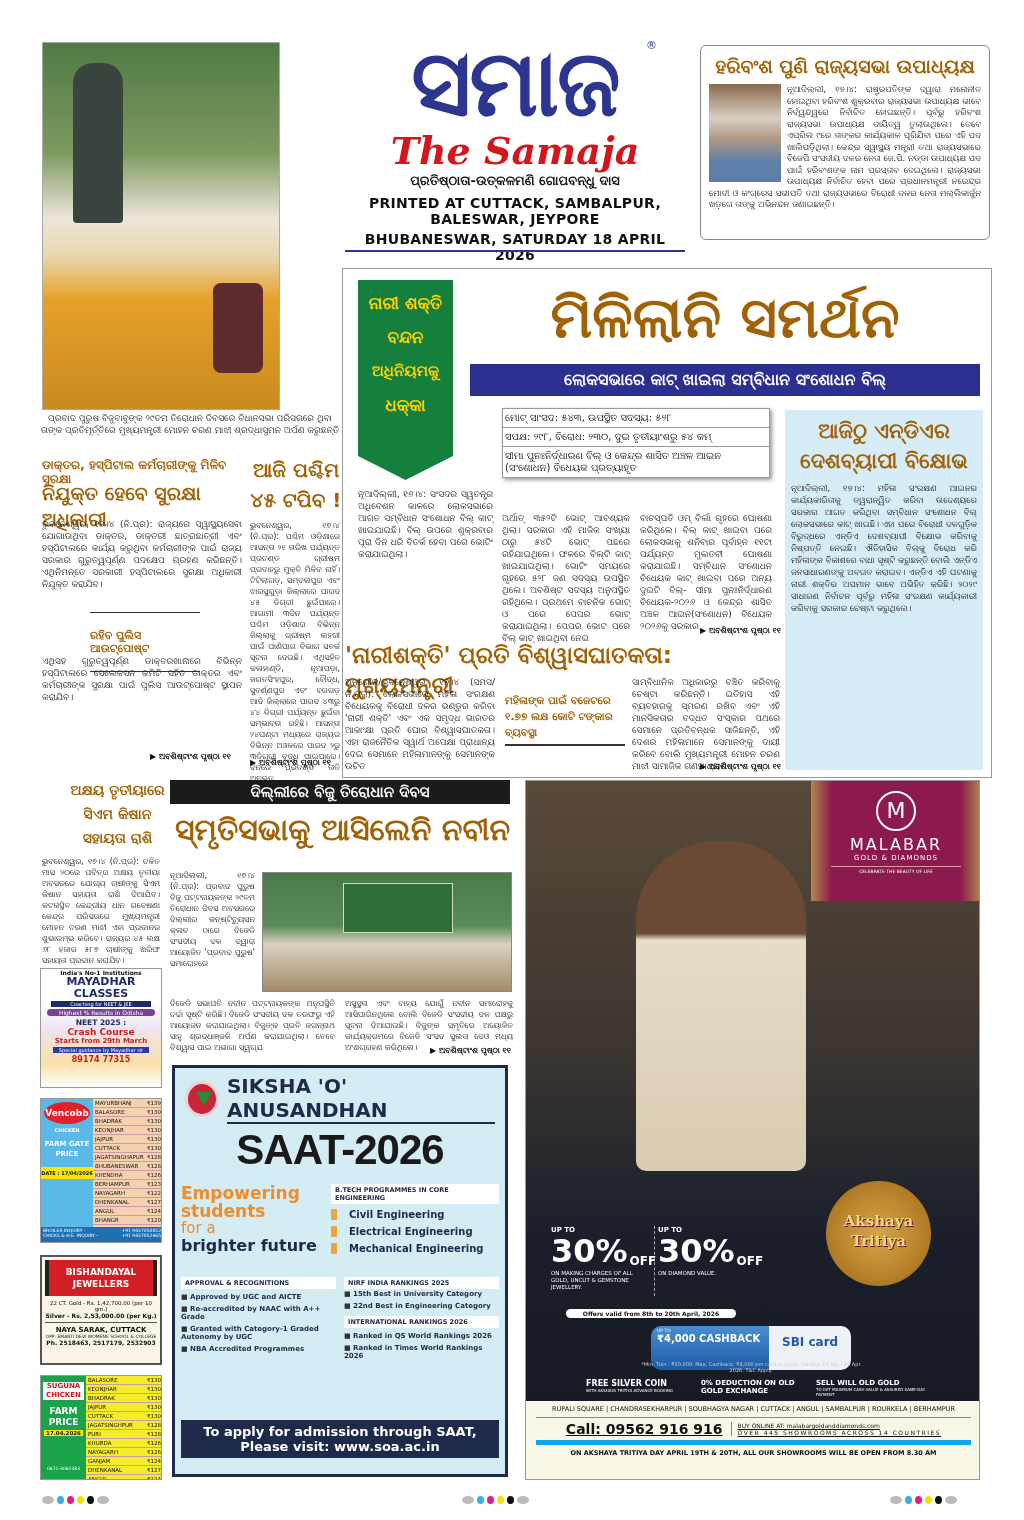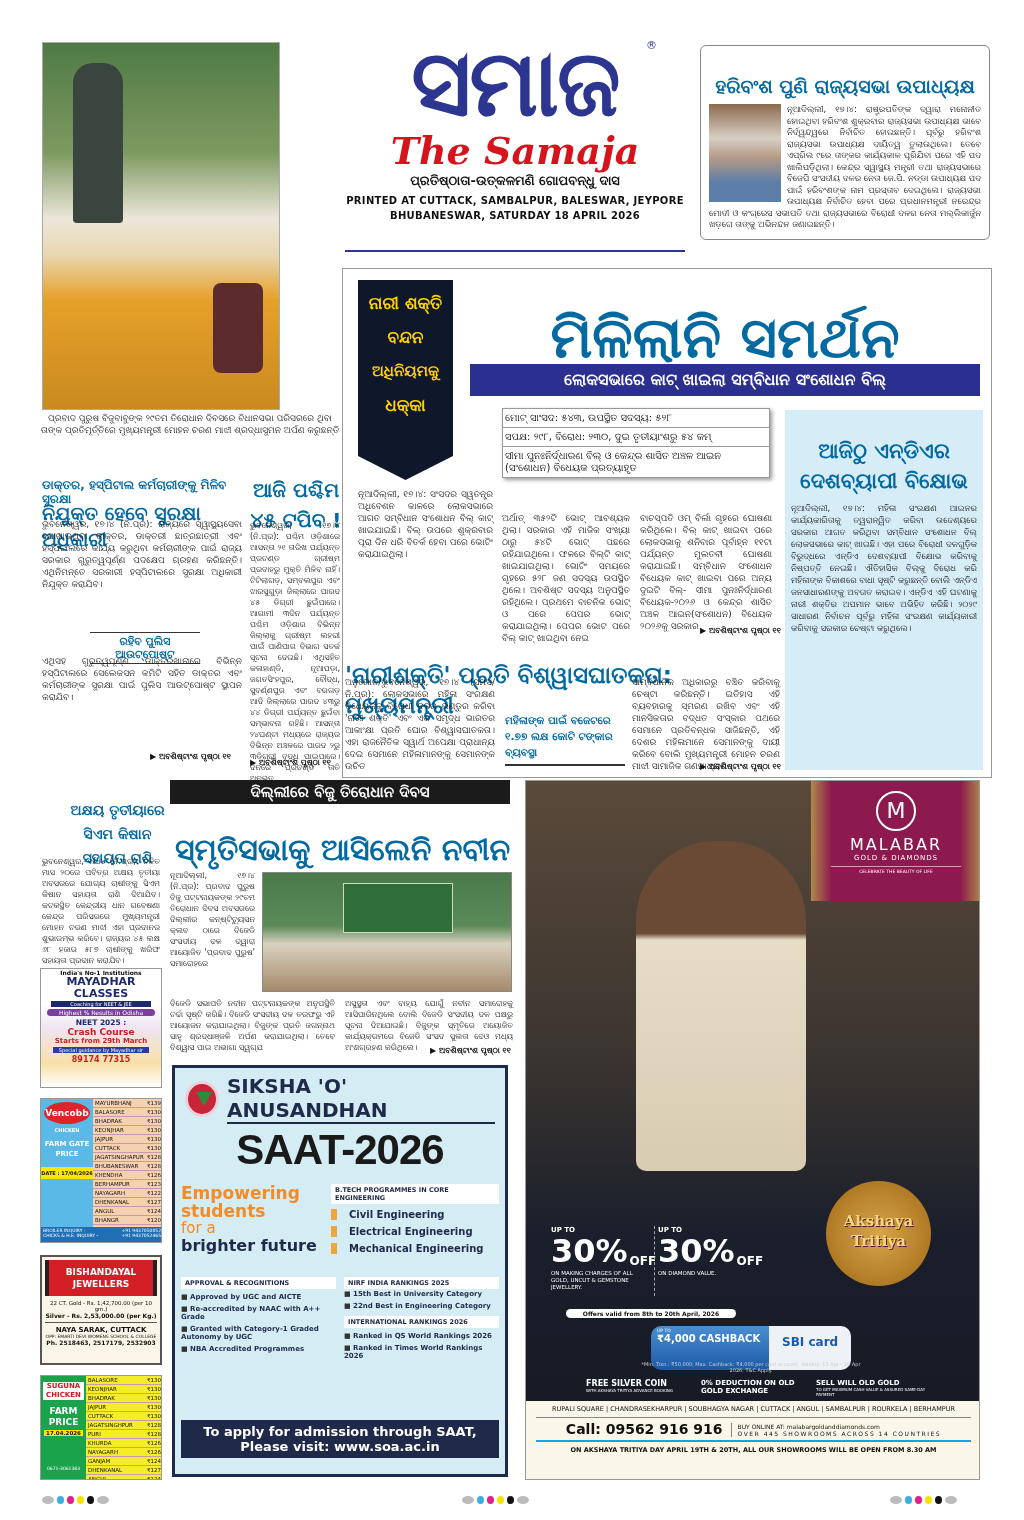--- a/index.html
+++ b/index.html
@@ -1,31 +1,31 @@
 <!DOCTYPE html>
 <html><head>
 <meta charset="utf-8">
 <style>
   * { box-sizing: border-box; margin: 0; padding: 0; }
   body { width: 1024px; height: 1520px; background: #fff; font-family: "DejaVu Sans", sans-serif; color: #111; position: relative; overflow: hidden; }
   .abs { position: absolute; }
   .col-text { font-size: 9px; line-height: 12px; color: #222; text-align: justify; }
   .photo { background: linear-gradient(180deg,#6d8f5a 0%,#9db384 35%,#e8e3d6 60%,#caa050 75%,#d9a030 100%); border: 1px solid #aaa; }
   .caption { font-size: 9px; line-height: 12px; text-align: center; color: #222; }
-  .hl { font-weight: bold; color: #0369a1; margin-top: 20px; }
+  .hl { font-weight: bold; color: #a16207; }
   .rule { background: #333; }
   .contd { font-size: 8px; color: #111; font-weight: bold; }
   
   .mast-logo { font-family: "DejaVu Serif", serif; font-size: 92px; font-weight: bold; color: #2c3590; letter-spacing: -2px; text-align:center; line-height: 96px; }
   .mast-eng { font-family: "DejaVu Serif", serif; font-style: italic; font-size: 38px; color: #d4151b; text-align:center; font-weight: bold; line-height: 40px; }
   .mast-sub { font-size: 13px; font-weight: bold; text-align:center; }
-  .mast-small { font-size: 10px; font-weight: bold; text-align:center; letter-spacing: 0.3px; }
+  .mast-small { font-size: 14px; font-weight: bold; text-align:center; letter-spacing: 0.3px; }
   
   .boxed { border: 1px solid #888; border-radius: 6px; }
-  .redbanner { background: #0f172a; color: #ffd200; font-weight: bold; text-align: center; }
+  .redbanner { background: #15803d; color: #ffd200; font-weight: bold; text-align: center; }
   .bluebar { background: #2b2f8f; color: #fff; font-weight: bold; text-align: center; }
   .blackbar { background: #1b1b1b; color: #fff; font-weight: bold; text-align: center; }
   .lightblue { background: #d6ecf7; }
   .stats-row { border-bottom: 1px solid #999; font-size: 10px; text-align: left; padding: 3px 2px; }
   
   .ad { border: 1px solid #999; overflow: hidden; }
   .price-row { display:flex; justify-content: space-between; font-size: 5.5px; line-height: 8px; padding: 0 2px; border-bottom: 1px solid #c9a; }
   .bullet::before { content: "■ "; color: #333; }
   .malabar { background: #1a1f2b; color: #fff; }
   .reg-dots { display:flex; gap:3px; align-items:center; }
@@ -88,21 +88,21 @@
 <div class="abs col-text" style="left:345px;top:676px;width:150px;">ଅନୁଗୋଳ/ଭୁବନେଶ୍ୱର, ୧୭।୪ (ସମସ/ନି.ପ୍ର): ଲୋକସଭାରେ ମହିଳା ସଂରକ୍ଷଣ ବିଧେୟକକୁ ବିରୋଧୀ ଦଳର ଭଣ୍ଡୁର କରିବା 'ନାରୀ ଶକ୍ତି' ଏବଂ ଏକ ସମୃଦ୍ଧ ଭାରତର ଆକାଂକ୍ଷା ପ୍ରତି ଘୋର ବିଶ୍ୱାସଘାତକତା। ଏହା ରାଜନୈତିକ ସ୍ୱାର୍ଥ ଅପେକ୍ଷା ପ୍ରାଧାନ୍ୟ ଦେଇ ସେମାନେ ମହିଳାମାନଙ୍କୁ ସେମାନଙ୍କ ଉଚିତ</div>
 <div class="abs" style="left:505px;top:692px;width:120px;border-bottom:2px solid #333;padding-bottom:4px;">
   <div class="hl" style="font-size:10.5px;line-height:16px;text-align:left;">ମହିଳାଙ୍କ ପାଇଁ ବଜେଟରେ ୧.୭୭ ଲକ୍ଷ କୋଟି ଟଙ୍କାର ବ୍ୟବସ୍ଥା</div>
 </div>
 <div class="abs col-text" style="left:632px;top:676px;width:148px;">ସାମ୍ବିଧାନିକ ଅଧିକାରରୁ ବଞ୍ଚିତ କରିବାକୁ ଚେଷ୍ଟା କରିଛନ୍ତି। ଇତିହାସ ଏହି ବ୍ୟବହାରକୁ ସ୍ମରଣ ରଖିବ ଏବଂ ଏହି ମାନସିକତାର ବଦ୍ଧତ ସଂସ୍କାର ପଥରେ ସେମାନେ ପ୍ରତିବନ୍ଧକ ସାଜିଛନ୍ତି, ଏହି ଦେଶର ମହିଳାମାନେ ସେମାନଙ୍କୁ ଦାୟୀ କରିବେ ବୋଲି ମୁଖ୍ୟମନ୍ତ୍ରୀ ମୋହନ ଚରଣ ମାଝୀ ସାମାଜିକ ଗଣମାଧ୍ୟମ</div>
 <div class="abs contd" style="left:700px;top:762px;">▶ ଅବଶିଷ୍ଟାଂଶ ପୃଷ୍ଠା ୧୧</div>
 
 <div class="abs hl" style="left:42px;top:458px;width:200px;font-size:12px;">ଡାକ୍ତର, ହସ୍ପିଟାଲ କର୍ମଚାରୀଙ୍କୁ ମିଳିବ ସୁରକ୍ଷା</div>
 <div class="abs hl" style="left:42px;top:480px;width:200px;font-size:19px;line-height:26px;">ନିଯୁକ୍ତ ହେବେ ସୁରକ୍ଷା ଅଧିକାରୀ</div>
 <div class="abs col-text" style="left:42px;top:518px;width:200px;">ଭୁବନେଶ୍ୱର, ୧୭।୪ (ନି.ପ୍ର): ରାଜ୍ୟରେ ସ୍ୱାସ୍ଥ୍ୟସେବା ଯୋଗାଉଥିବା ଡାକ୍ତର, ଡାକ୍ତରୀ ଛାତ୍ରଛାତ୍ରୀ ଏବଂ ହସ୍ପିଟାଲରେ କାର୍ଯ୍ୟ କରୁଥିବା କର୍ମଚାରୀଙ୍କ ପାଇଁ ରାଜ୍ୟ ସରକାର ଗୁରୁତ୍ୱପୂର୍ଣ୍ଣ ପଦକ୍ଷେପ ଗ୍ରହଣ କରିଛନ୍ତି। ଏଥିନିମନ୍ତେ ସରକାରୀ ହସ୍ପିଟାଲରେ ସୁରକ୍ଷା ଅଧିକାରୀ ନିଯୁକ୍ତ କରାଯିବ।</div>
-<div class="abs hl" style="left:90px;top:612px;width:110px;font-size:11px;text-align:center;border-top:1px solid #333;border-bottom:1px solid #333;padding:2px 0;">ରହିବ ପୁଲିସ ଆଉଟ୍‌ପୋଷ୍ଟ</div>
+<div class="abs hl" style="left:90px;top:612px;width:110px;font-size:11px;border-top:1px solid #333;border-bottom:1px solid #333;padding:16px 0;">ରହିବ ପୁଲିସ ଆଉଟ୍‌ପୋଷ୍ଟ</div>
 <div class="abs col-text" style="left:42px;top:655px;width:200px;">ଏଥିସହ ଗୁରୁତ୍ୱପୂର୍ଣ୍ଣ ଡାକ୍ତରଖାନାରେ ବିଭିନ୍ନ ହସ୍ପିଟାଲରେ ସେଲେକସନ କମିଟି ସହିତ ଡାକ୍ତର ଏବଂ କର୍ମଚାରୀଙ୍କ ସୁରକ୍ଷା ପାଇଁ ପୁଲିସ ଆଉଟ୍‌ପୋଷ୍ଟ ସ୍ଥାପନ କରାଯିବ।</div>
 <div class="abs contd" style="left:150px;top:752px;">▶ ଅବଶିଷ୍ଟାଂଶ ପୃଷ୍ଠା ୧୧</div>
 
 <div class="abs hl" style="left:250px;top:455px;width:92px;font-size:20px;line-height:30px;text-align:center;">ଆଜି ପଶ୍ଚିମ ୪୫ ଟପିବ !</div>
 <div class="abs col-text" style="left:250px;top:520px;width:90px;font-size:8px;line-height:11px;">ଭୁବନେଶ୍ୱର, ୧୭।୪ (ନି.ପ୍ର): ପଶ୍ଚିମ ଓଡ଼ିଶାରେ ଆସନ୍ତା ୨୧ ତାରିଖ ପର୍ଯ୍ୟନ୍ତ ପ୍ରଚଣ୍ଡ ଗ୍ରୀଷ୍ମ ପ୍ରବାହରୁ ମୁକ୍ତି ମିଳିବ ନାହିଁ। ଟିଟିଲାଗଡ଼, ସମ୍ବଲପୁର ଏବଂ ଝାରସୁଗୁଡ଼ା ଜିଲ୍ଲାରେ ପାରଦ ୪୫ ଡିଗ୍ରୀ ଛୁଇଁପାରେ। ଆଗାମୀ ୩ଦିନ ପର୍ଯ୍ୟନ୍ତ ପଶ୍ଚିମ ଓଡ଼ିଶାର ବିଭିନ୍ନ ଜିଲ୍ଲାକୁ ଗ୍ରୀଷ୍ମ ଲହରୀ ପାଇଁ ପାଣିପାଗ ବିଭାଗ ସତର୍କ ସୂଚନା ଦେଇଛି। ଏଥିସହିତ କଳାହାଣ୍ଡି, ନୂଆପଡ଼ା, ଜଗତସିଂହପୁର, ବୌଦ୍ଧ, ସୁବର୍ଣ୍ଣପୁର ଏବଂ ବରଗଡ଼ ଆଦି ଜିଲ୍ଲାରେ ପାରଦ ୪୩ରୁ ୪୪ ଡିଗ୍ରୀ ପର୍ଯ୍ୟନ୍ତ ଛୁଇଁବା ସମ୍ଭାବନା ରହିଛି। ଆସନ୍ତା ୨୪ଘଣ୍ଟା ମଧ୍ୟରେ ରାଜ୍ୟର ବିଭିନ୍ନ ଅଞ୍ଚଳରେ ପାରଦ ୨ରୁ ୩ଡିଗ୍ରୀ ବୃଦ୍ଧି ପାଇପାରେ। ଦିନରେ ପ୍ରଚଣ୍ଡ ତାତି ଅନୁଭୂତ</div>
 <div class="abs contd" style="left:250px;top:758px;">▶ ଅବଶିଷ୍ଟାଂଶ ପୃଷ୍ଠା ୧୧</div>
 
 <div class="abs hl" style="left:60px;top:778px;width:115px;font-size:14px;line-height:24px;text-align:center;">ଅକ୍ଷୟ ତୃତୀୟାରେ ସିଏମ କିଷାନ ସହାୟତା ରାଶି</div>
 <div class="abs col-text" style="left:42px;top:856px;width:118px;font-size:8px;line-height:11px;">ଭୁବନେଶ୍ୱର, ୧୭।୪ (ନି.ପ୍ର): ଚଳିତ ମାସ ୨୦ରେ ପବିତ୍ର ଅକ୍ଷୟ ତୃତୀୟା ଅବସରରେ ଯୋଗ୍ୟ ଚାଷୀଙ୍କୁ ସିଏମ କିଷାନ ସହାୟତା ରାଶି ଦିଆଯିବ। କଟକସ୍ଥିତ କେନ୍ଦ୍ରୀୟ ଧାନ ଗବେଷଣା କେନ୍ଦ୍ର ପରିସରରେ ମୁଖ୍ୟମନ୍ତ୍ରୀ ମୋହନ ଚରଣ ମାଝୀ ଏହା ପ୍ରଦାନର ଶୁଭାରମ୍ଭ କରିବେ। ରାଜ୍ୟର ୪୫ ଲକ୍ଷ ୬୮ ହଜାର ୫୮୭ ଚାଷୀଙ୍କୁ ଖରିଫ ସହାୟତା ପ୍ରଦାନ କରାଯିବ।</div>
 
@@ -375,21 +375,21 @@
         <div style="font-weight:bold;font-size:7px;">0% DEDUCTION ON OLD GOLD EXCHANGE</div>
       </div>
     <div style="width:110px;">
         <div style="font-weight:bold;font-size:7px;">SELL WILL OLD GOLD</div>
         <div style="font-size:4px;">TO GET MAXIMUM CASH VALUE &amp; ASSURED SAME-DAY PAYMENT</div>
       </div>
   </div>
 
   <div style="position:absolute;left:0;top:620px;width:455px;height:80px;background:#faf6e8;color:#111;text-align:center;">
     <div style="font-size:6.5px;padding:4px 10px 3px;border-bottom:1px solid #888;margin:0 10px;line-height:9px;">RUPALI SQUARE | CHANDRASEKHARPUR | SOUBHAGYA NAGAR | CUTTACK | ANGUL | SAMBALPUR | ROURKELA | BERHAMPUR</div>
-    <div style="display:flex;align-items:flex-end;justify-content:center;gap:8px;padding:3px 0;border-bottom:2px solid #0ea5e9;margin:0 10px;">
+    <div style="display:flex;align-items:center;justify-content:center;gap:8px;padding:3px 0;border-bottom:5px solid #0ea5e9;margin:0 10px;text-decoration:underline;">
       <div style="font-size:14px;font-weight:bold;">Call: 09562 916 916</div>
       <div style="text-align:left;border-left:1px solid #888;padding-left:6px;">
         <div style="font-size:6px;">BUY ONLINE AT: malabargoldanddiamonds.com</div>
         <div style="font-size:6px;letter-spacing:1.5px;">OVER 445 SHOWROOMS ACROSS 14 COUNTRIES</div>
       </div>
     </div>
     <div style="font-size:6.5px;font-weight:bold;padding-top:4px;">ON AKSHAYA TRITIYA DAY APRIL 19TH &amp; 20TH, ALL OUR SHOWROOMS WILL BE OPEN FROM 8.30 AM</div>
   </div>
 </div>
 

